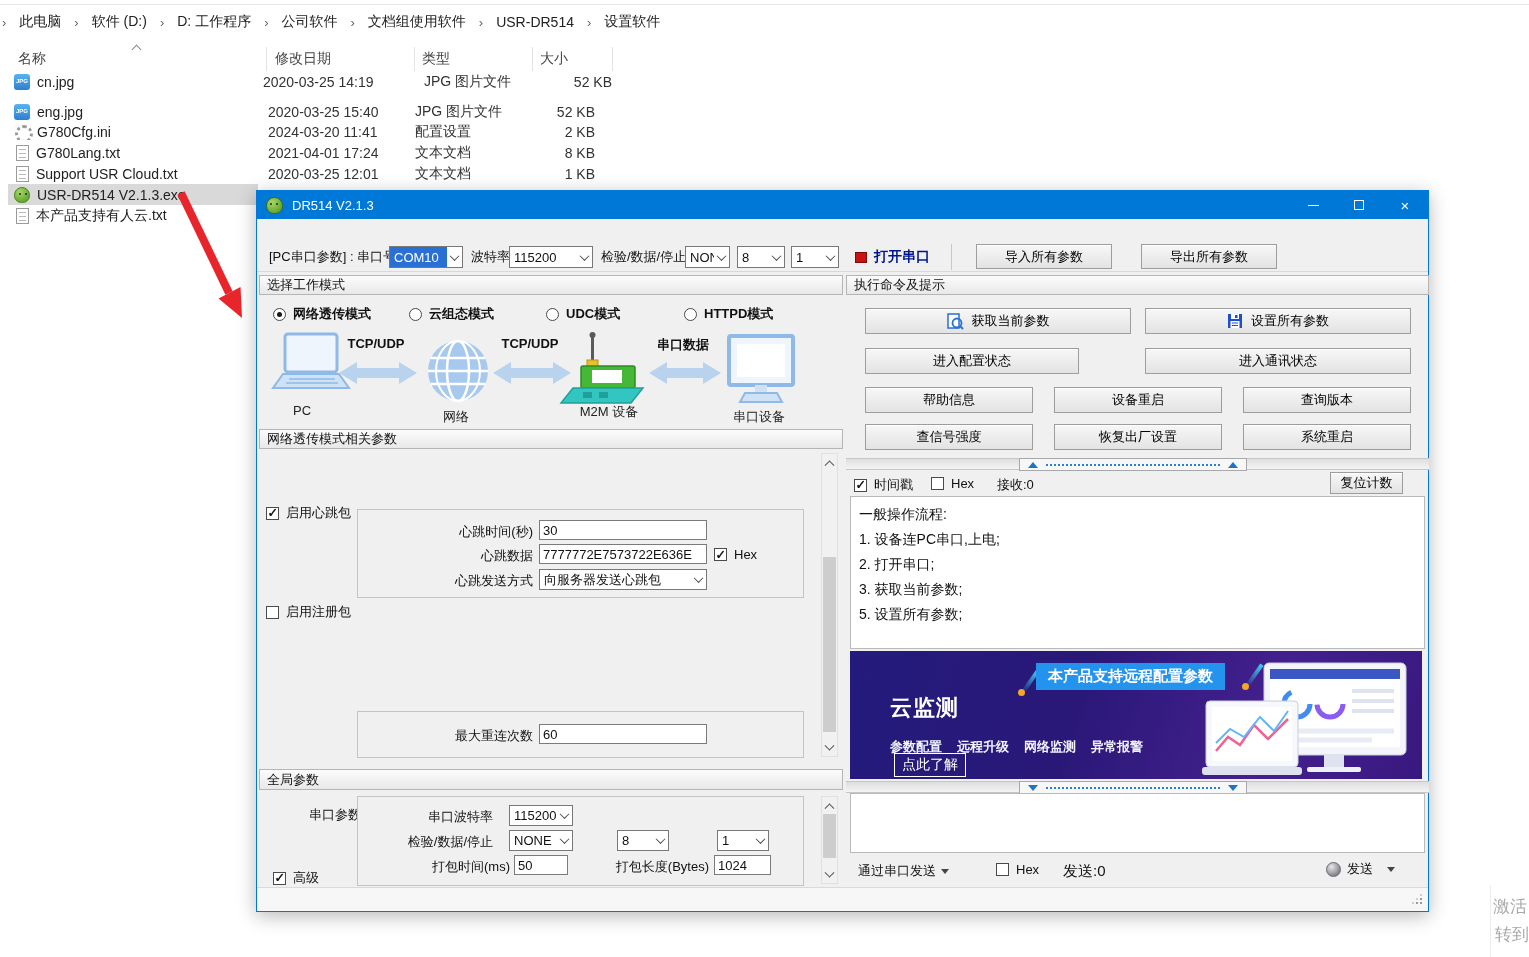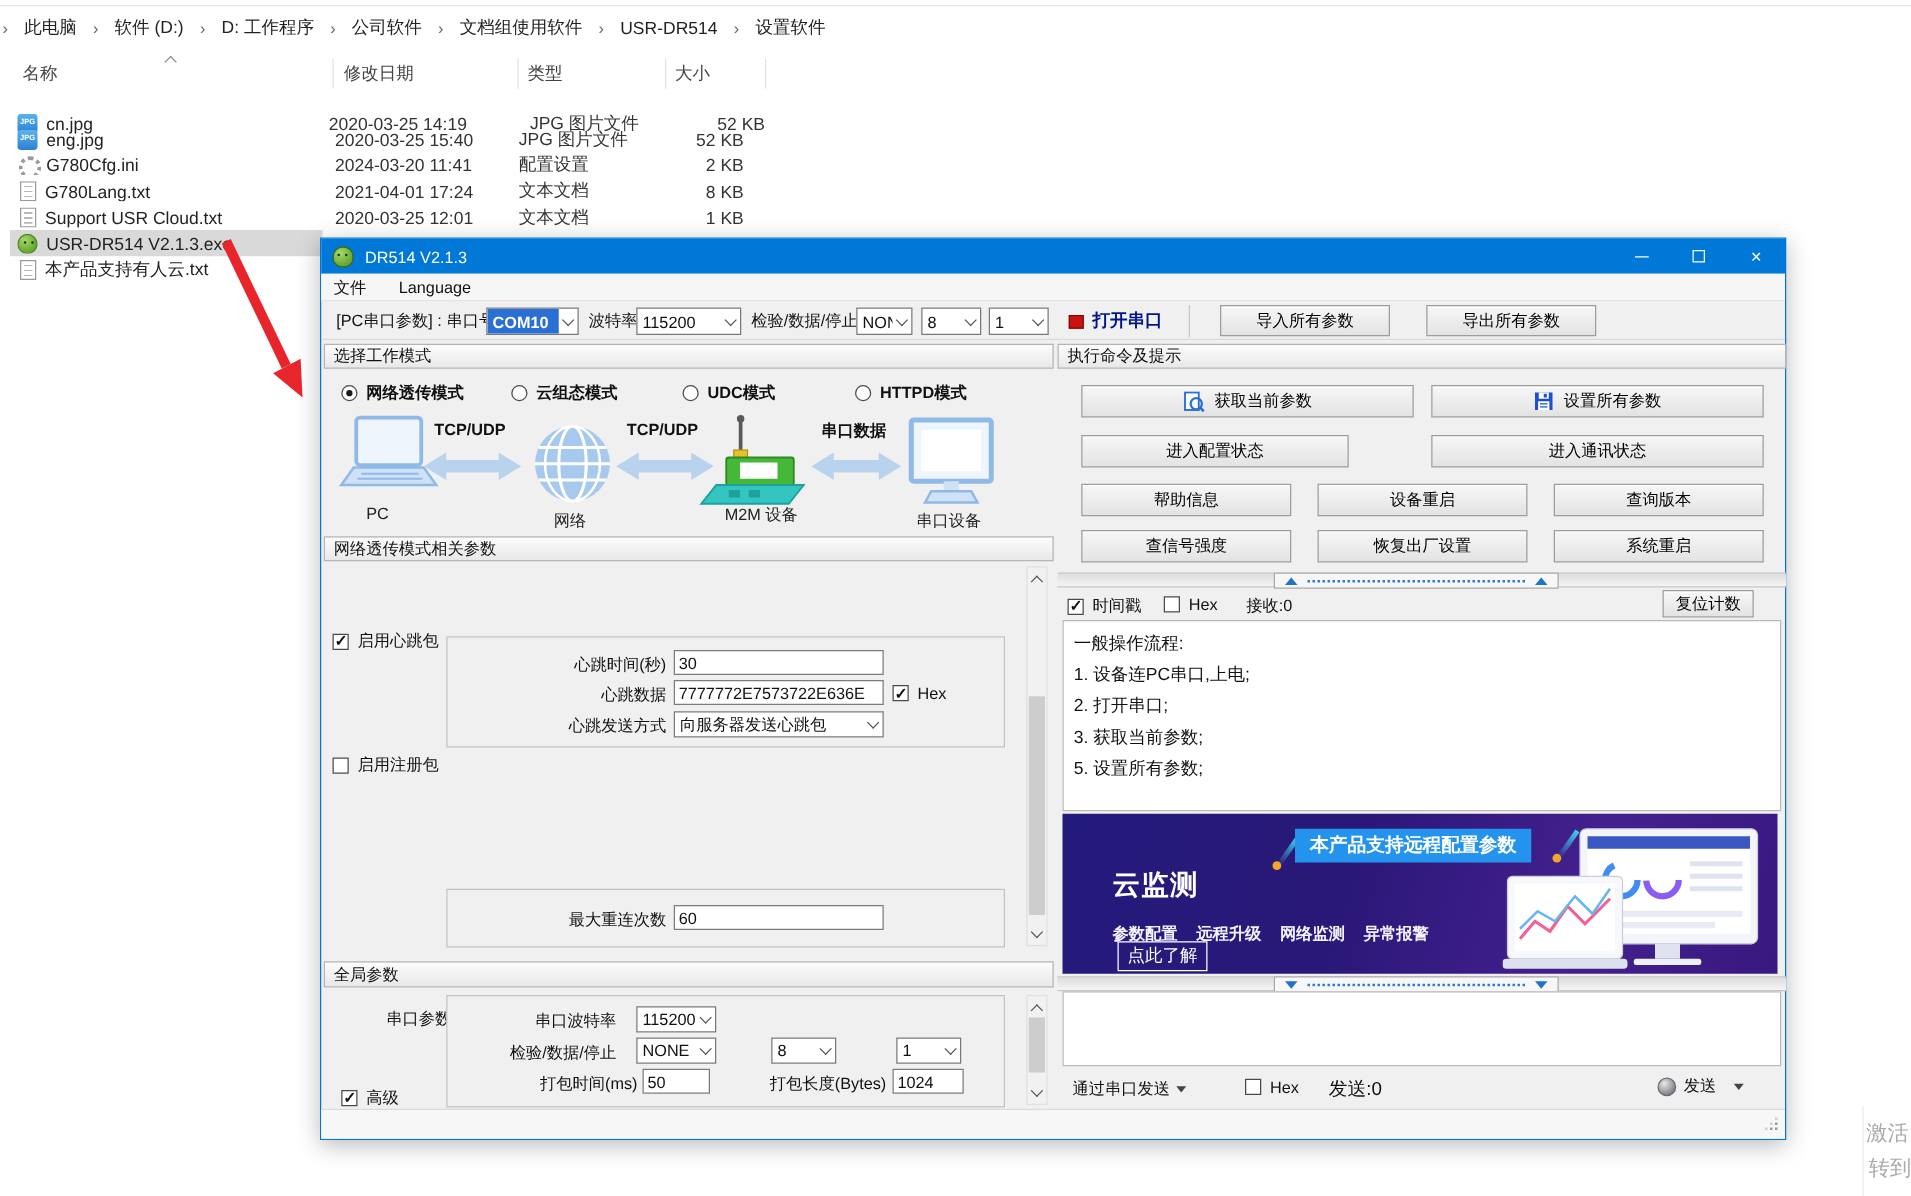--- a/index.html
+++ b/index.html
@@ -49,21 +49,21 @@
   .win-ctrls { margin-left:auto; display:flex; height:100%; }
   .wbtn { width:46px; height:100%; display:flex; align-items:center; justify-content:center; color:#fff; font-size:15px; }
   .wbtn .maxbox { width:10px; height:10px; border:1px solid #fff; }
   .wbtn .minbar { width:11px; height:1px; background:#fff; }
   .menubar { left:0; top:28px; width:100%; height:22px; background:#f6f6f6; display:flex; align-items:center; gap:26px;
     padding-left:10px; font-size:13px; color:#111; border-bottom:1px solid #e3e3e3; }
 
   .toolrow-lbl { left:12px; top:57px; font-size:13px; color:#111; }
   .combo { background:#fff; border:1px solid #787878; display:flex; align-items:stretch; font-size:13px; overflow:hidden; }
   .combo-val { flex:1; display:flex; align-items:center; padding-left:4px; white-space:nowrap; overflow:hidden; }
-  .combo-val.hl { background:#2a6fd3; color:#fff;font-weight:bold; }
+  .combo-val.hl { background:#2a6fd3; color:#fff; }
   .chev { width:15px; display:flex; align-items:center; justify-content:center; flex:0 0 15px; }
   .chev::before { content:""; width:6px; height:6px; border-right:1px solid #505050; border-bottom:1px solid #505050;
     transform:rotate(45deg) translate(-1px,-1px); }
   .toolbtn-sep { left:694px; top:53px; width:1px; height:26px; background:#c8c8c8; }
   .open-btn { left:598px; top:54px; width:92px; height:24px; display:flex; align-items:center; gap:7px; font-size:14px;
     font-weight:bold; color:#00148c; }
   .red-sq { width:12px; height:11px; background:#cc1111; border:1px solid #7d0a0a; }
   .btn { background:linear-gradient(#f7f7f7,#e3e3e3); border:1px solid #9d9d9d; box-shadow:inset 0 1px 0 #fff;
     display:flex; align-items:center; justify-content:center; font-size:13px; color:#000; white-space:nowrap; }
   .toolbar-line { left:0; top:80px; width:100%; height:1px; background:#d9d9d9; }
@@ -147,21 +147,21 @@
 <div class="abs sort-chev"></div>
 <div class="abs col-hdr" style="left:18px;">名称</div>
 <div class="abs col-hdr" style="left:275px;">修改日期</div>
 <div class="abs col-hdr" style="left:422px;">类型</div>
 <div class="abs col-hdr" style="left:540px;">大小</div>
 <div class="abs col-line" style="left:266px;"></div>
 <div class="abs col-line" style="left:414px;"></div>
 <div class="abs col-line" style="left:532px;"></div>
 <div class="abs col-line" style="left:612px;"></div>
 
-<div class="abs frow" style="top:88px;gap:40px;">
+<div class="abs frow" style="top:71px;gap:40px;">
   <span class="fcell-name">
       <span class="fi fi-jpg"></span>
       <span>cn.jpg</span>
     </span>
   <span class="fcell-date">2020-03-25 14:19</span>
   <span class="fcell-type">JPG 图片文件</span>
   <span class="fcell-size">52 KB</span>
 </div>
 <div class="abs frow" style="top:101px;">
   <span class="fcell-name">
@@ -221,24 +221,20 @@
       <span class="wbtn">
           <span class="minbar"></span>
         </span>
       <span class="wbtn">
           <span class="maxbox"></span>
         </span>
       <span class="wbtn">×</span>
     </span>
   </div>
 
-  <div class="abs menubar">
-    <span>文件</span>
-    <span>Language</span>
-  </div>
 
   <span class="abs toolrow-lbl">[PC串口参数] : 串口号</span>
   <div class="abs combo" style="left:132px;top:55px;width:74px;height:22px;">
     <span class="combo-val hl">COM10</span>
     <span class="chev"></span>
   </div>
   <span class="abs toolrow-lbl" style="left:214px;">波特率</span>
   <div class="abs combo" style="left:252px;top:55px;width:84px;height:22px;">
     <span class="combo-val">115200</span>
     <span class="chev"></span>

